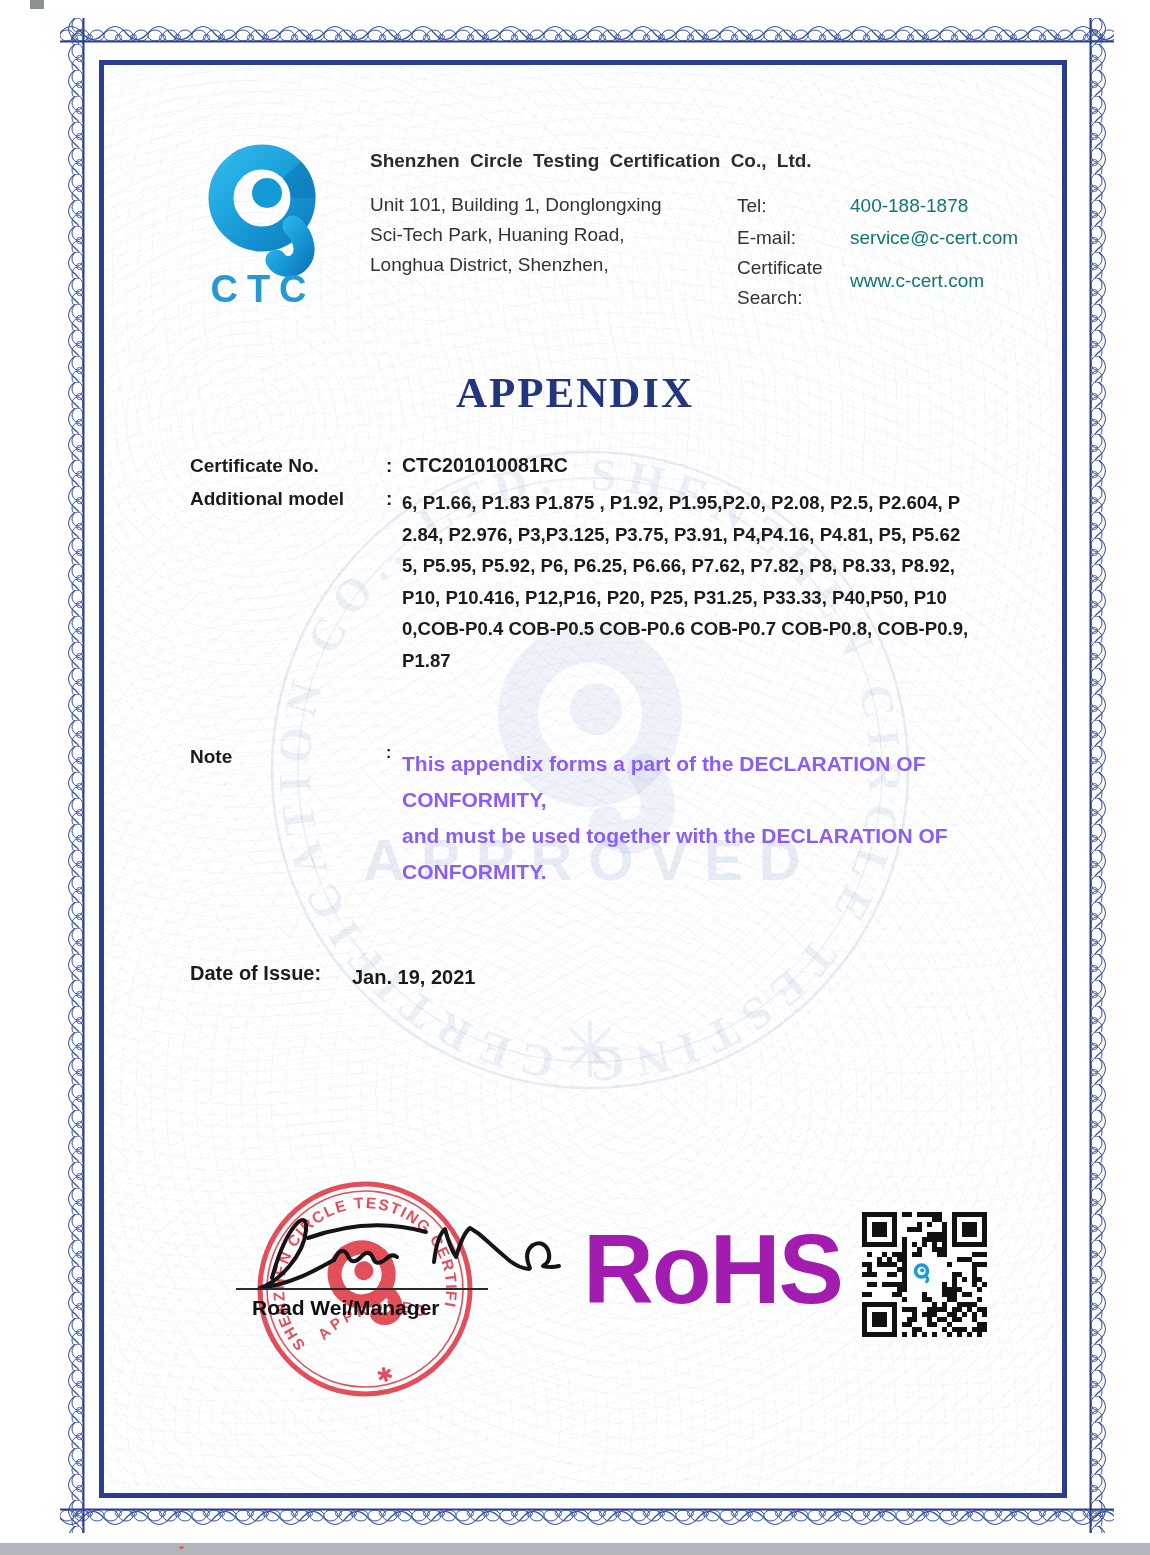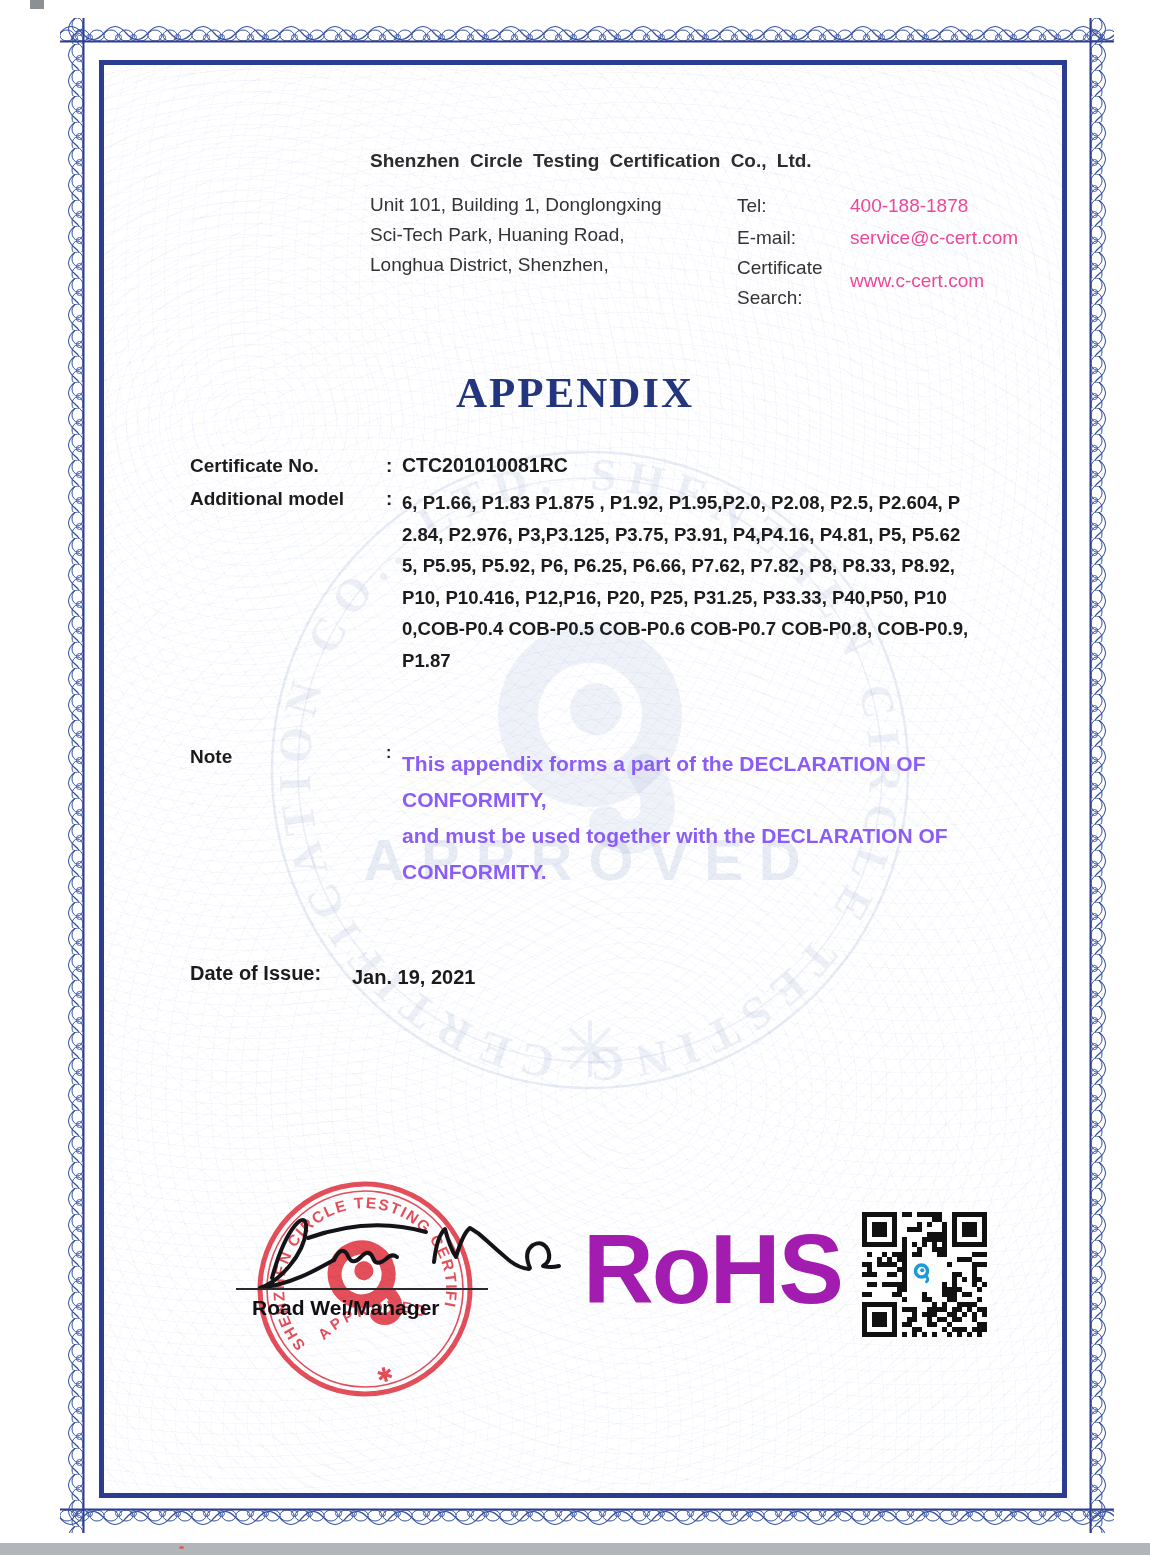--- a/index.html
+++ b/index.html
@@ -20,21 +20,21 @@
     background:
       repeating-radial-gradient(circle at 15% 25%, rgba(100,130,200,0.05) 0 1px, transparent 1px 11px),
       repeating-radial-gradient(circle at 85% 15%, rgba(100,130,200,0.045) 0 1px, transparent 1px 13px),
       repeating-radial-gradient(circle at 55% 72%, rgba(100,130,200,0.05) 0 1px, transparent 1px 15px),
       repeating-radial-gradient(circle at 25% 95%, rgba(100,130,200,0.045) 0 1px, transparent 1px 12px);}
 
   
   .company-name{left:370px;top:150px;width:480px;font-size:19px;font-weight:bold;word-spacing:5px;color:#2c2c2c;}
   .address{left:370px;top:190px;width:330px;font-size:19px;line-height:30px;color:#333;}
   .contact-label{font-size:19px;color:#333;}
-  .contact-value{font-size:19px;color:#ec4899;}
+  .contact-value{font-size:19px;color:#0f766e;}
   .logo-wrap{left:196px;top:136px;width:140px;height:180px;}
 
   
   .doc-title{left:0;top:368px;width:1150px;text-align:center;
     font-family:"Liberation Serif",serif;font-size:43px;font-weight:bold;
     letter-spacing:2px;color:#23357e;}
 
   
   .field-label{left:190px;font-size:19px;font-weight:bold;color:#1b1b1b;}
   .field-colon{left:386px;font-size:19px;font-weight:bold;color:#1b1b1b;}
@@ -112,20 +112,38 @@
     <text font-family="Liberation Serif, serif" font-size="46" font-weight="bold" fill="rgba(140,160,205,0.16)" letter-spacing="10">
       <textPath href="#ghostRing">SHENZHEN CIRCLE TESTING CERTIFICATION CO., LTD.</textPath>
     </text>
     <circle cx="486" cy="650" r="72" fill="none" stroke="rgba(145,163,205,0.14)" stroke-width="40"></circle>
     <circle cx="492" cy="644" r="26" fill="rgba(145,163,205,0.14)"></circle>
     <path d="M 540,706 C 556,726 560,752 542,766 C 528,776 508,772 502,758" fill="none" stroke="rgba(145,163,205,0.14)" stroke-width="34" stroke-linecap="round"></path>
     <text x="486" y="815" text-anchor="middle" font-size="58" font-weight="bold" letter-spacing="16" fill="rgba(140,160,205,0.20)">APPROVED</text>
     <text x="486" y="1012" text-anchor="middle" font-size="78" fill="rgba(140,160,205,0.15)">✳</text>
   </svg>
 
+  <div class="abs logo-wrap">
+    <svg width="140" height="180" viewBox="0 0 140 180">
+      <defs>
+        <linearGradient id="lgQ" x1="0" y1="0" x2="1" y2="1">
+          <stop offset="0" stop-color="#2eb7ea"></stop>
+          <stop offset="0.55" stop-color="#189bd8"></stop>
+          <stop offset="1" stop-color="#0f7fc2"></stop>
+        </linearGradient>
+      </defs>
+      <g>
+        <circle cx="66" cy="62" r="41" fill="none" stroke="url(#lgQ)" stroke-width="25"></circle>
+        <path d="M 96,34 A 41,41 0 0 1 107,62" fill="none" stroke="#0c74b4" stroke-width="25" opacity="0.55"></path>
+        <circle cx="71" cy="57" r="15" fill="#169ad7"></circle>
+        <path d="M 97,90 C 109,102 112,118 102,127 C 95,133 84,131 80,124" fill="none" stroke="url(#lgQ)" stroke-width="21" stroke-linecap="round"></path>
+      </g>
+      <text x="67" y="166" text-anchor="middle" font-family="Liberation Sans, sans-serif" font-size="38" font-weight="bold" letter-spacing="9" fill="#2699d3">CTC</text>
+    </svg>
+  </div>
 
   <div class="abs company-name">Shenzhen Circle Testing Certification Co., Ltd.</div>
   <div class="abs address">
     <div>Unit 101, Building 1, Donglongxing</div>
     <div>Sci-Tech Park, Huaning Road,</div>
     <div>Longhua District, Shenzhen,</div>
   </div>
 
   <div class="abs contact-label" style="left:737px;top:195px;">Tel:</div>
   <div class="abs contact-value" style="left:850px;top:195px;">400-188-1878</div>

